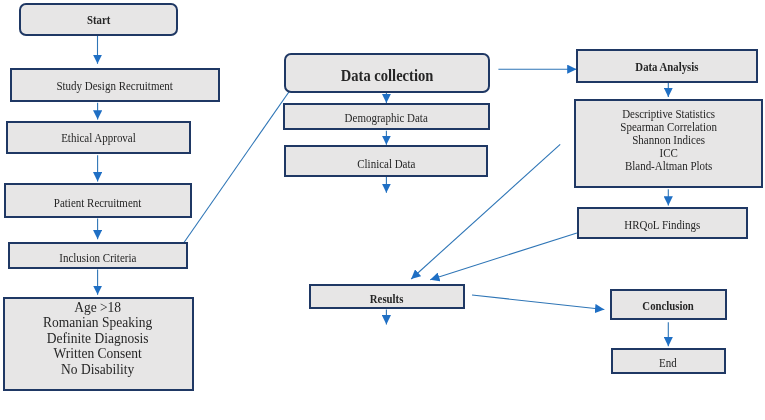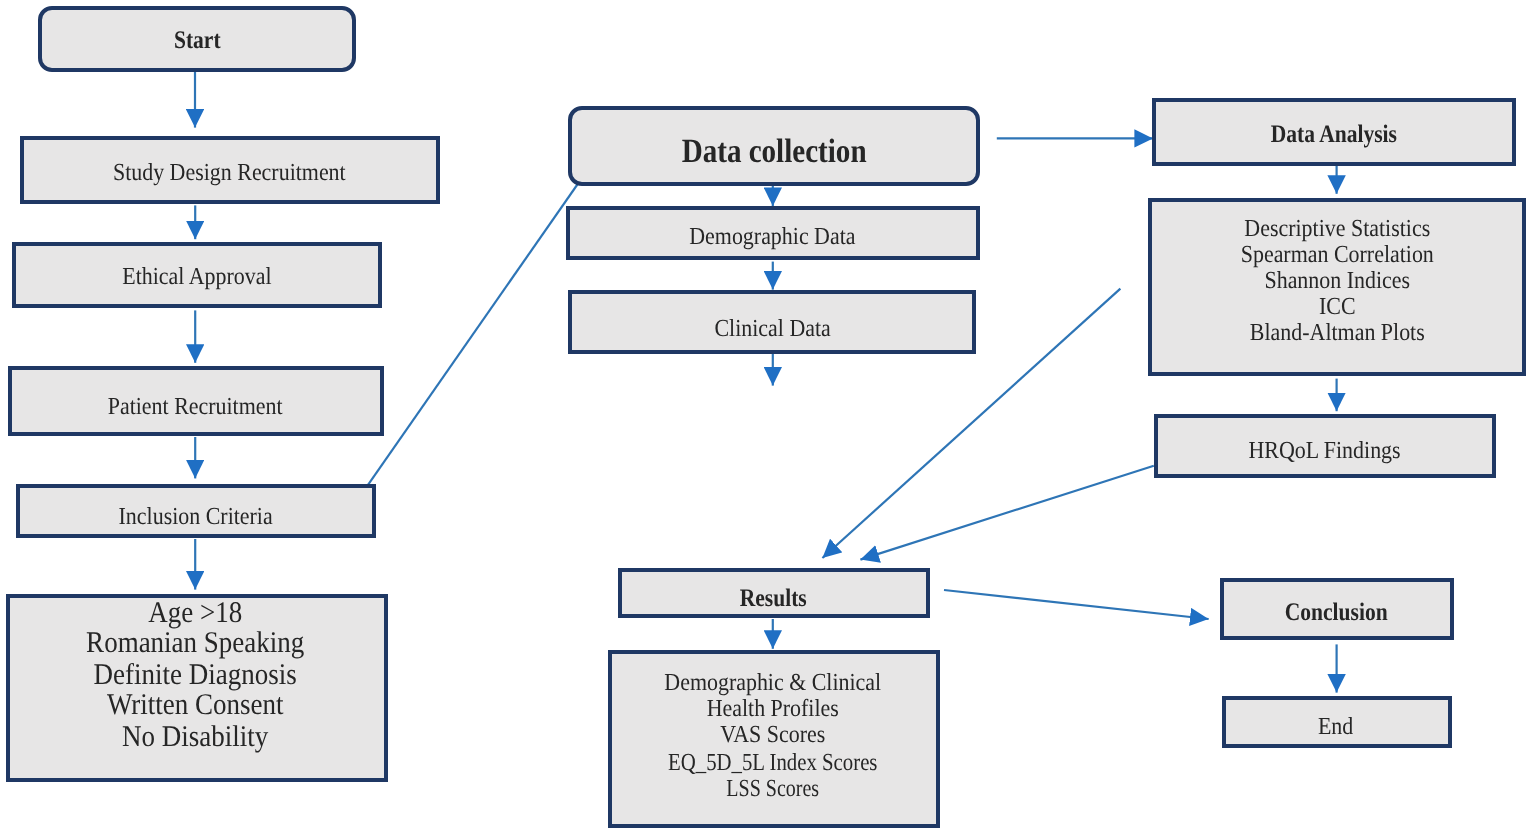--- a/index.html
+++ b/index.html
@@ -131,29 +131,20 @@
         <span class="lbl">HRQoL Findings</span>
       </div>
   </div>
 
   <div class="node ttl" style="left:308.6px;top:283.6px;width:156.9px;height:25.4px;font-size:12.6px;--dy:3.7px">
     <div class="inner">
         <span class="lbl">Results</span>
       </div>
   </div>
 
-  <div class="node" style="left:303.6px;top:324.6px;width:166.1px;height:89.4px;font-size:12.2px;--lh:1.094;--dy:-1.4px">
-    <div class="stack inner">
-      <span class="lbl">Demographic &amp; Clinical</span>
-      <span class="lbl">Health Profiles</span>
-      <span class="lbl">VAS Scores</span>
-      <span class="lbl" style="--sx:0.853">EQ_5D_5L Index Scores</span>
-      <span class="lbl" style="--sx:0.82">LSS Scores</span>
-    </div>
-  </div>
 
   <div class="node ttl" style="left:609.75px;top:288.55px;width:116.75px;height:31.95px;font-size:12.6px;--dy:2.3px">
     <div class="inner">
         <span class="lbl">Conclusion</span>
       </div>
   </div>
 
   <div class="node" style="left:610.7px;top:347.7px;width:114.9px;height:26.15px;font-size:12.2px;--dy:2.7px">
     <div class="inner">
         <span class="lbl">End</span>

